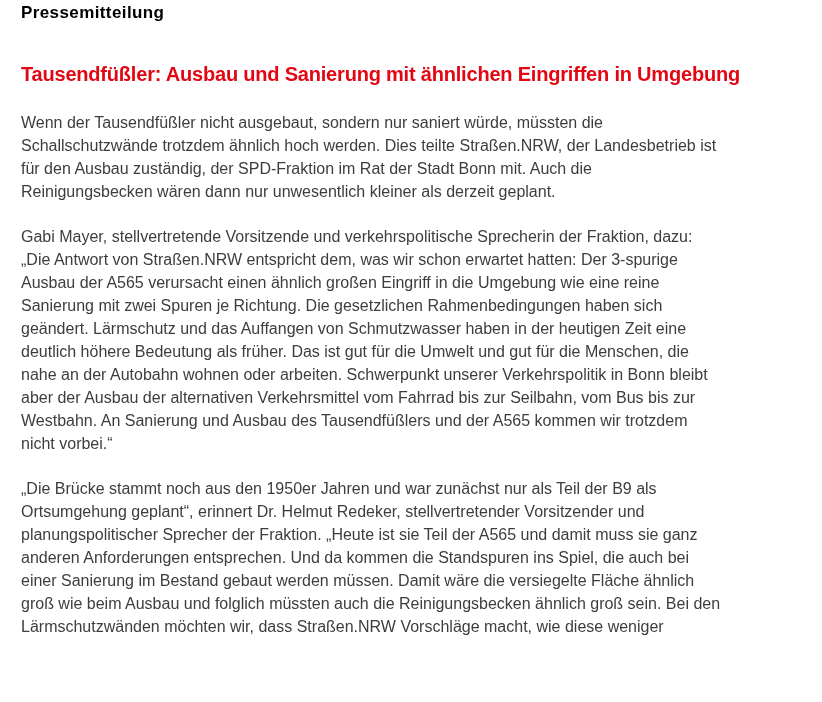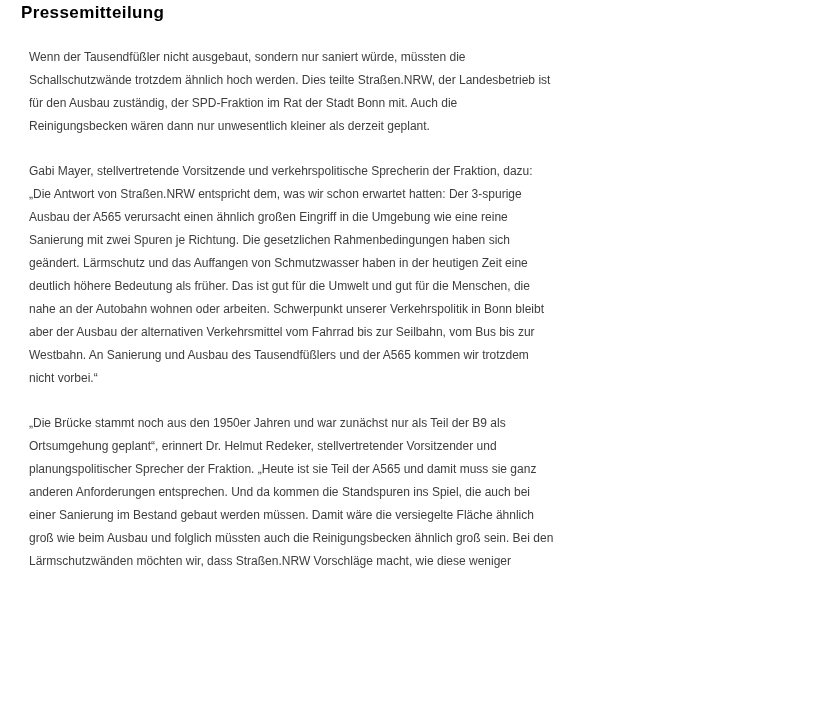--- a/index.html
+++ b/index.html
@@ -44,33 +44,34 @@
     font-weight: normal;
     color: var(--accent_red);
     line-height: 22px;
     white-space: nowrap;
   }
   .body-text {
     margin-top: 23px;
     max-width: 790px;
   }
   .para {
-    margin: 0 0 22px 8px;
-    font-size: 12px;
+    margin: 0 0 22px 0;
+    font-size: 16px;
     color: var(--body_text);
     line-height: 23px;
     white-space: pre-line;
   }
 </style>
 </head>
 <body>
 
 <div class="page">
   <div class="kicker">Pressemitteilung</div>
 
+  <h1 class="headline">Tausendfüßler: Ausbau und Sanierung mit ähnlichen Eingriffen in Umgebung</h1>
 
 
   <div class="body-text">
     <p class="para">Wenn der Tausendfüßler nicht ausgebaut, sondern nur saniert würde, müssten die
 Schallschutzwände trotzdem ähnlich hoch werden. Dies teilte Straßen.NRW, der Landesbetrieb ist
 für den Ausbau zuständig, der SPD-Fraktion im Rat der Stadt Bonn mit. Auch die
 Reinigungsbecken wären dann nur unwesentlich kleiner als derzeit geplant.</p>
     <p class="para">Gabi Mayer, stellvertretende Vorsitzende und verkehrspolitische Sprecherin der Fraktion, dazu:
 „Die Antwort von Straßen.NRW entspricht dem, was wir schon erwartet hatten: Der 3-spurige
 Ausbau der A565 verursacht einen ähnlich großen Eingriff in die Umgebung wie eine reine

